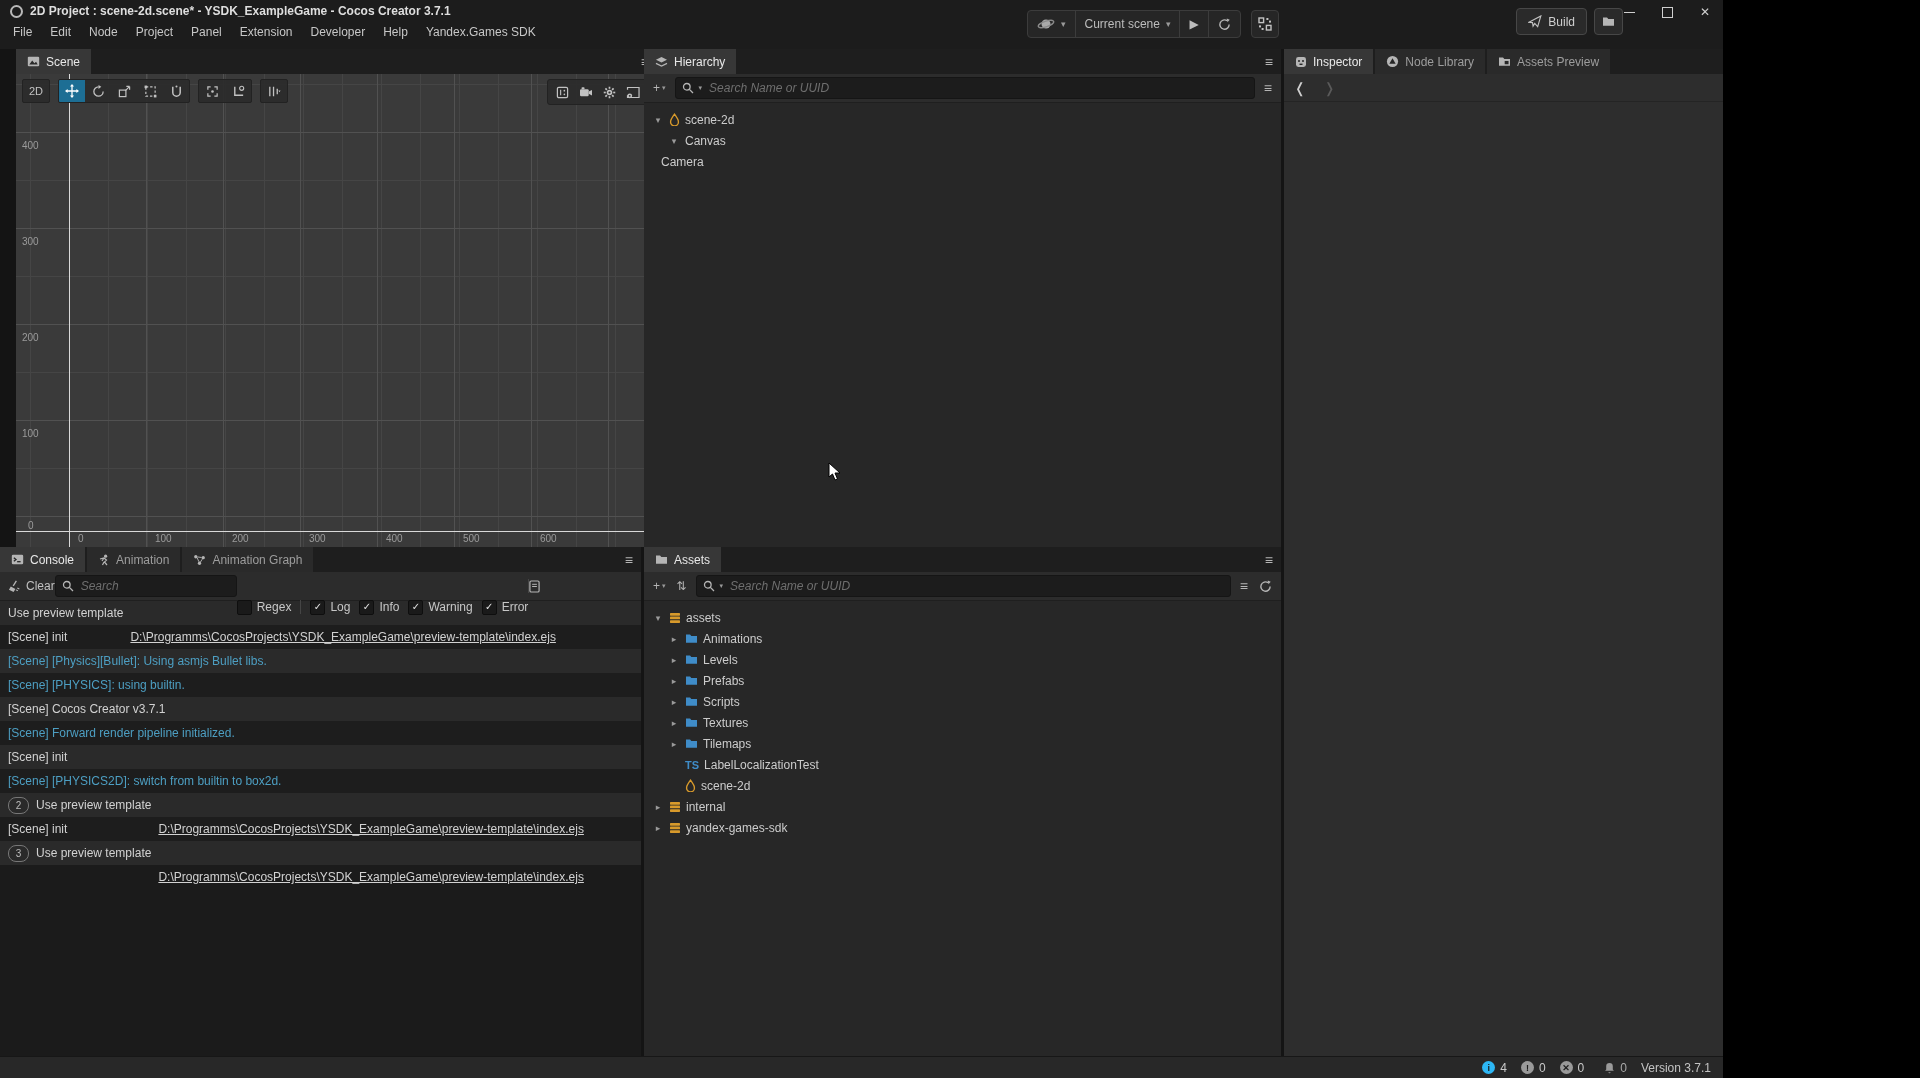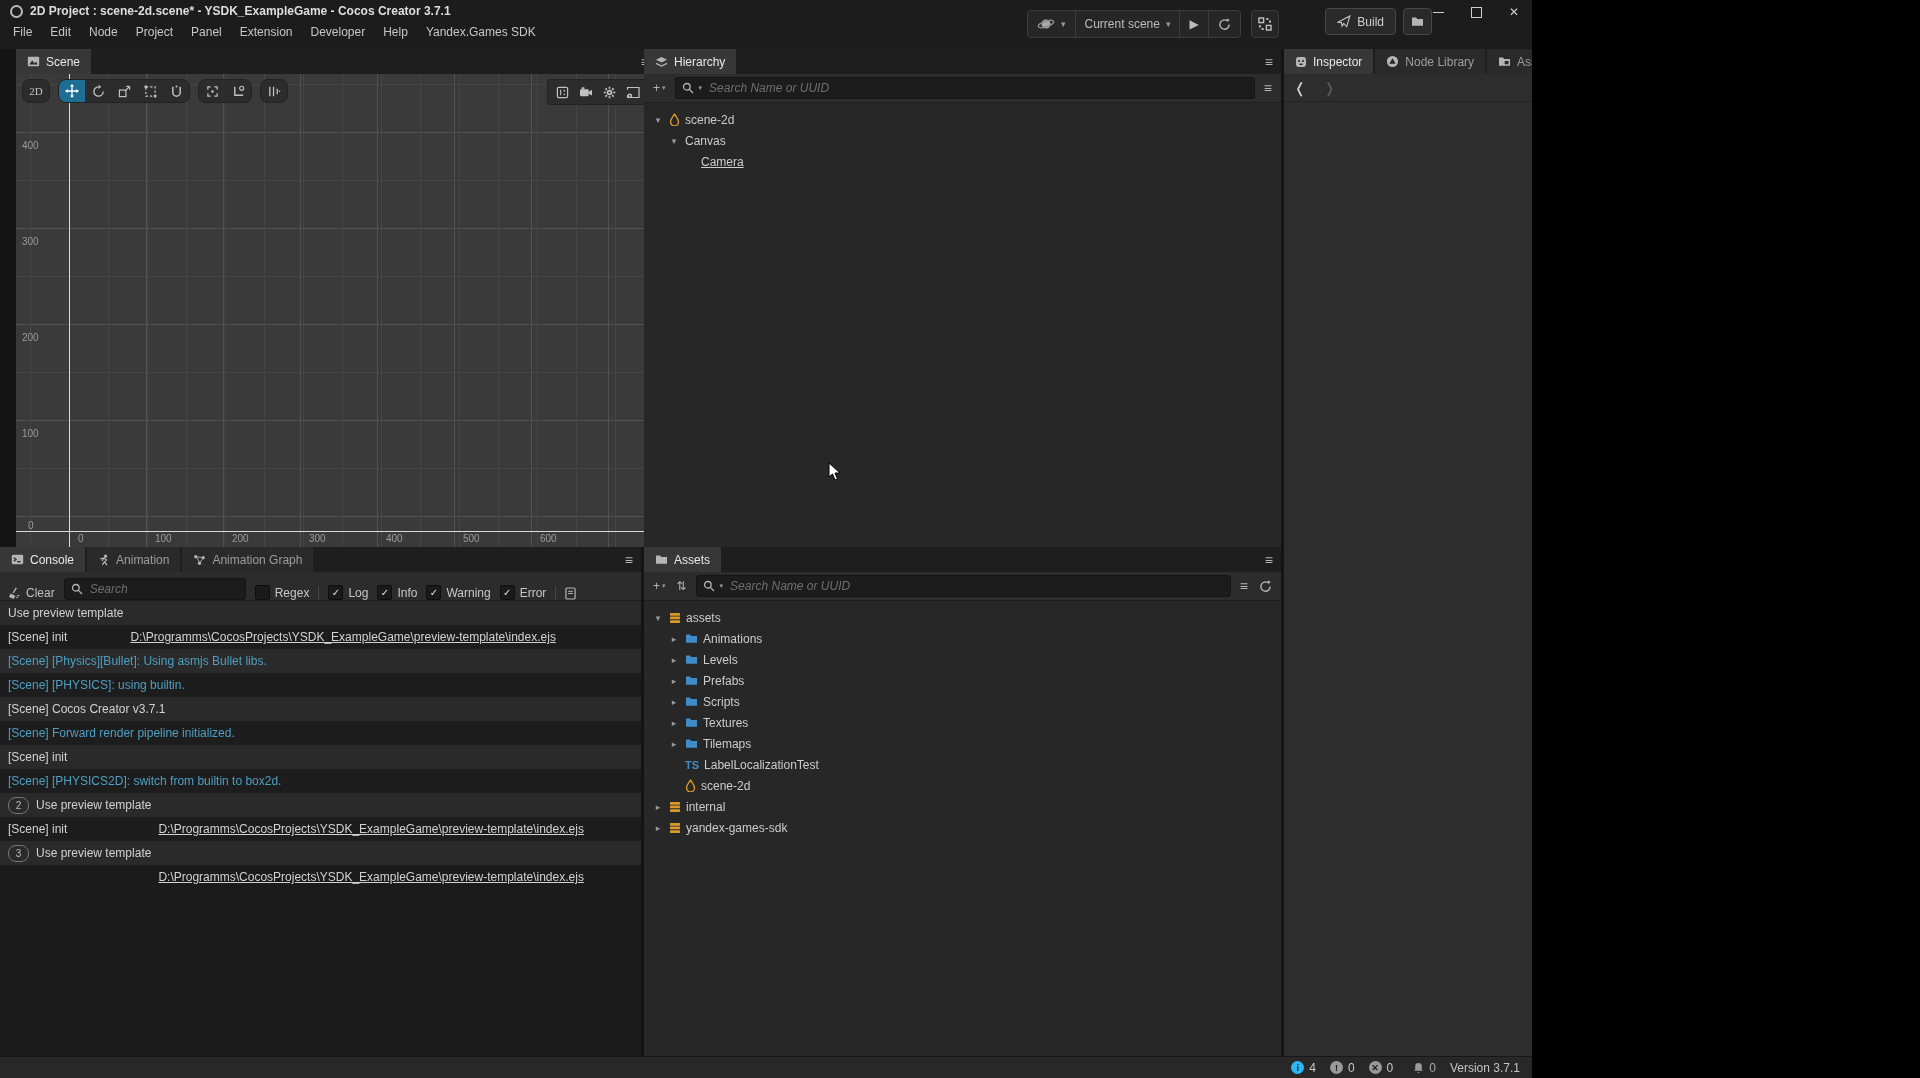--- a/index.html
+++ b/index.html
@@ -1,16 +1,16 @@
 <!DOCTYPE html>
 <html><head>
 <meta charset="utf-8">
 <style>
   html,body{margin:0;padding:0;background:#000;}
-  .app{position:relative;width:1532px;height:1078px;background:#141414;overflow:hidden;
+  .app{position:relative;width:1723px;height:1078px;background:#141414;overflow:hidden;
        font-family:"Liberation Sans",sans-serif;color:#cccccc;
        --accent:#1d6e94; --info:#4d9fc3; --folder:#3f8cc8; --orange:#d89a2b; --statblue:#2db7f5;}
   svg{display:block}
   
   .titlebar{position:absolute;left:0;top:0;right:0;height:49px;background:#1c1c1c;}
   .title-row{display:flex;align-items:center;height:22px;padding-left:10px;gap:7px;}
   .app-logo{width:13px;height:13px;border-radius:50%;border:2px solid #b9b9b9;box-sizing:border-box;}
   .win-title{font-size:12px;font-weight:bold;color:#dedede;white-space:nowrap;}
   .menu-row{display:flex;align-items:center;height:20px;padding-left:4px;}
   .menu-item{font-size:12px;color:#c7c7c7;padding:2px 9px;cursor:default;}
@@ -44,26 +44,26 @@
       linear-gradient(#515151 1px, transparent 1px),
       linear-gradient(90deg,#515151 1px, transparent 1px),
       linear-gradient(#454545 1px, transparent 1px),
       linear-gradient(90deg,#454545 1px, transparent 1px);
     background-size:100% 96px,77px 100%,100% 48px,39px 100%;
     background-position:0 58px,53px 0,0 10px,14px 0;}
   .axis-v{position:absolute;left:53px;top:0;bottom:0;width:1px;background:#d9d9d9;}
   .axis-h{position:absolute;left:0;right:0;top:457px;height:1px;background:#d9d9d9;}
   .rlabel{position:absolute;font-size:10px;color:#9b9b9b;}
   .scene-tools{position:absolute;left:6px;top:5px;display:flex;gap:8px;align-items:center;}
-  .tool-group{display:flex;background:rgba(43,43,43,.92);border:1px solid #222;border-radius:8px;overflow:hidden;font-family:Liberation Serif, serif;}
+  .tool-group{display:flex;background:rgba(43,43,43,.92);border:1px solid #222;border-radius:2px;overflow:hidden;}
   .stool{width:26px;height:22px;display:flex;align-items:center;justify-content:center;color:#c2c2c2;font-size:11px;}
   .stool.active{background:var(--accent);color:#fff;}
   .scene-tools-right{position:absolute;right:8px;top:5px;display:flex;gap:10px;background:rgba(43,43,43,.92);border:1px solid #222;border-radius:3px;padding:2px 8px;align-items:center;height:20px;}
   
-  .filterbar{height:28px;background:#2c2c2c;border-bottom:1px solid #1f1f1f;display:flex;align-items:flex-end;padding:0 8px;gap:9px;}
+  .filterbar{height:28px;background:#2c2c2c;border-bottom:1px solid #1f1f1f;display:flex;align-items:center;padding:0 8px;}
   .clear-btn{display:flex;align-items:center;gap:5px;color:#c0c0c0;font-size:12px;}
   .console-search{display:flex;align-items:center;gap:5px;width:168px;height:20px;background:#1c1c1c;border:1px solid #151515;border-radius:3px;padding:0 6px;}
   .console-search input{flex:1;min-width:0;background:transparent;border:none;outline:none;color:#cfcfcf;font-size:12px;font-style:italic;}
   .console-search input::placeholder{color:#6f6f6f;}
   .vsep{width:1px;height:14px;background:#454545;}
   .cb{display:flex;align-items:center;gap:5px;font-size:12px;color:#c7c7c7;}
   .cb .box{width:13px;height:13px;background:#1a1a1a;border:1px solid #0e0e0e;border-radius:2px;display:flex;align-items:center;justify-content:center;color:#e2e2e2;font-size:10px;line-height:1;}
   .loglist{background:#1b1b1b;height:457px;overflow:hidden;font-size:12px;}
   .logrow{height:24px;display:flex;align-items:center;padding:0 8px;gap:7px;color:#d2d2d2;white-space:nowrap;}
   .logrow.odd{background:#2a2a2a;}
@@ -499,21 +499,21 @@
             </svg>
           </span>
           <span>scene-2d</span>
         </div>
         <div class="trow" style="padding-left: 24px;">
           <span class="chevslot">
             <span style="color:#9a9a9a;font-size:9px">▾</span>
           </span>
           <span>Canvas</span>
         </div>
-        <div class="trow" style="padding-left: 40px; text-decoration: underline;">
+        <div class="trow" style="">
           <span class="chevslot"></span>
           <span>Camera</span>
         </div>
       </div>
   </div>
 
   <div class="panel" style="left:644px;top:547px;width:637px;height:510px;">
     <div class="tabbar">
       <div class="tab active">
         <span id="ic-assets-tab">

